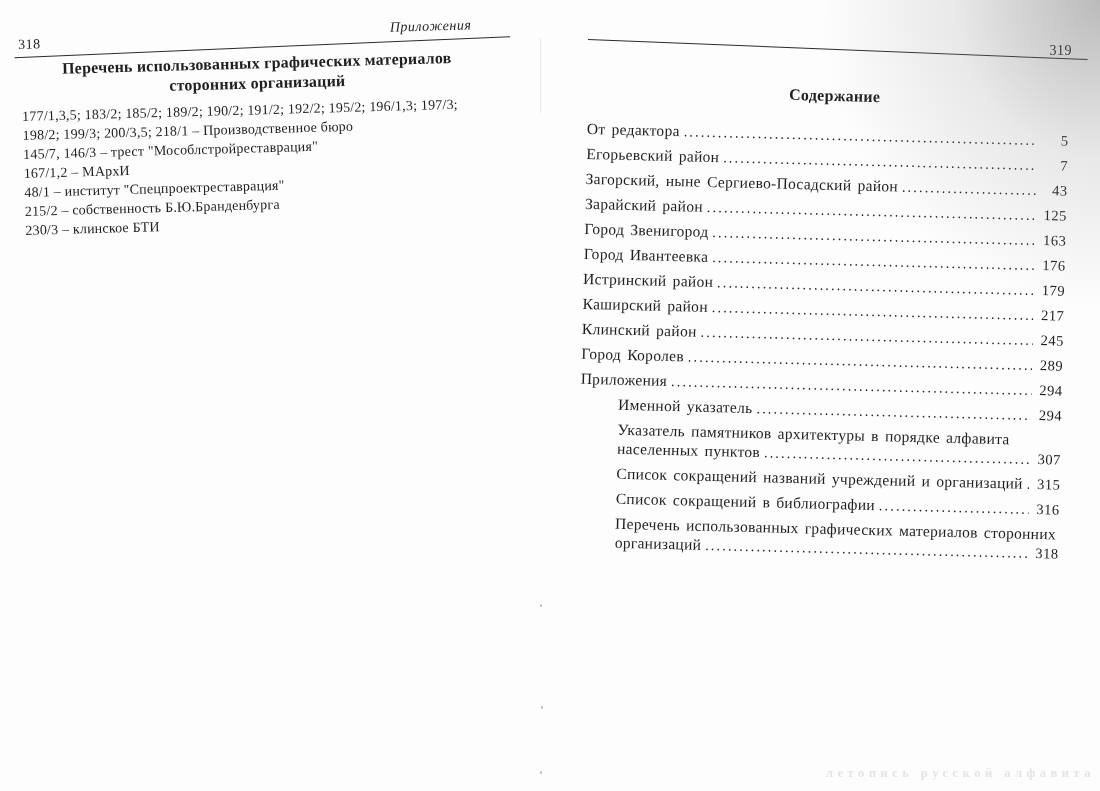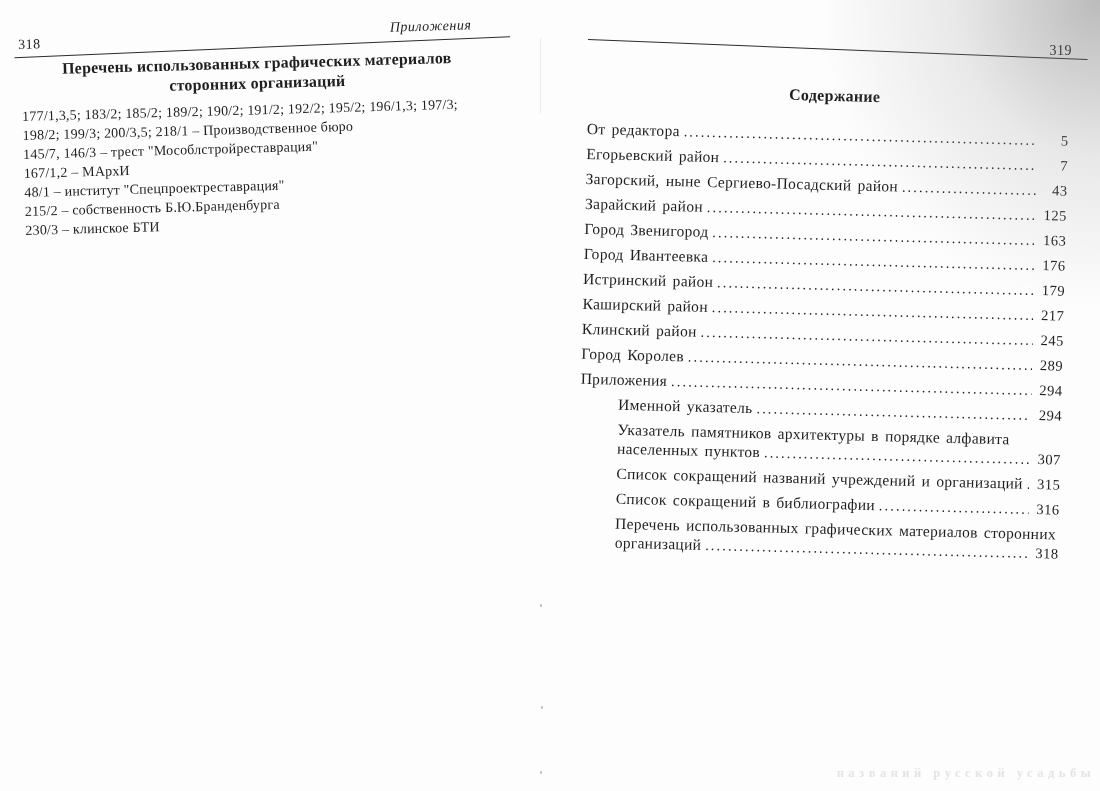--- a/index.html
+++ b/index.html
@@ -181,13 +181,13 @@
 
     </div>
   </div>
 </div>
 
 <div id="corner-shade"></div>
 <div id="gutter-line"></div>
 <div class="speck" id="speck1"></div>
 <div class="speck" id="speck2"></div>
 <div class="speck" id="speck3"></div>
-<div id="watermark">названий русской усадьбы</div>
+<div id="watermark">летопись русской алфавита</div>
 
 </body></html>

